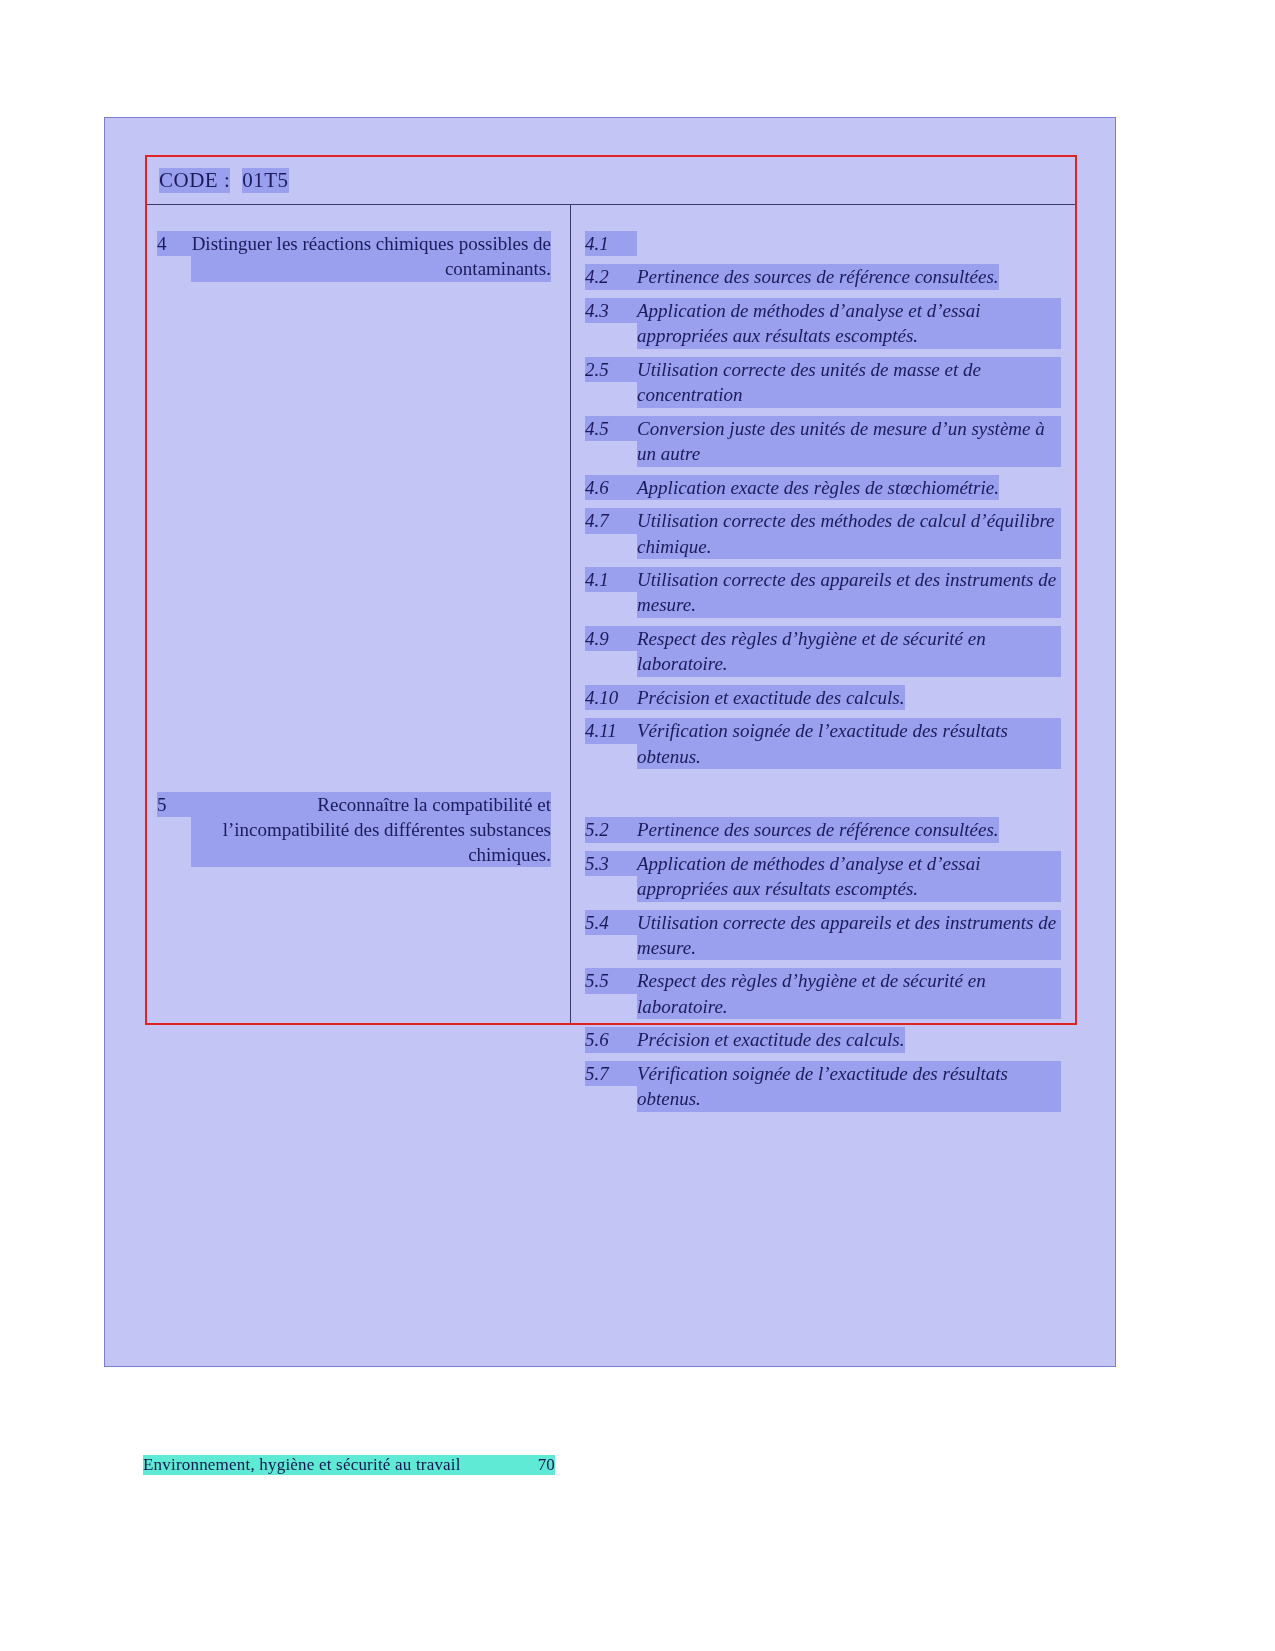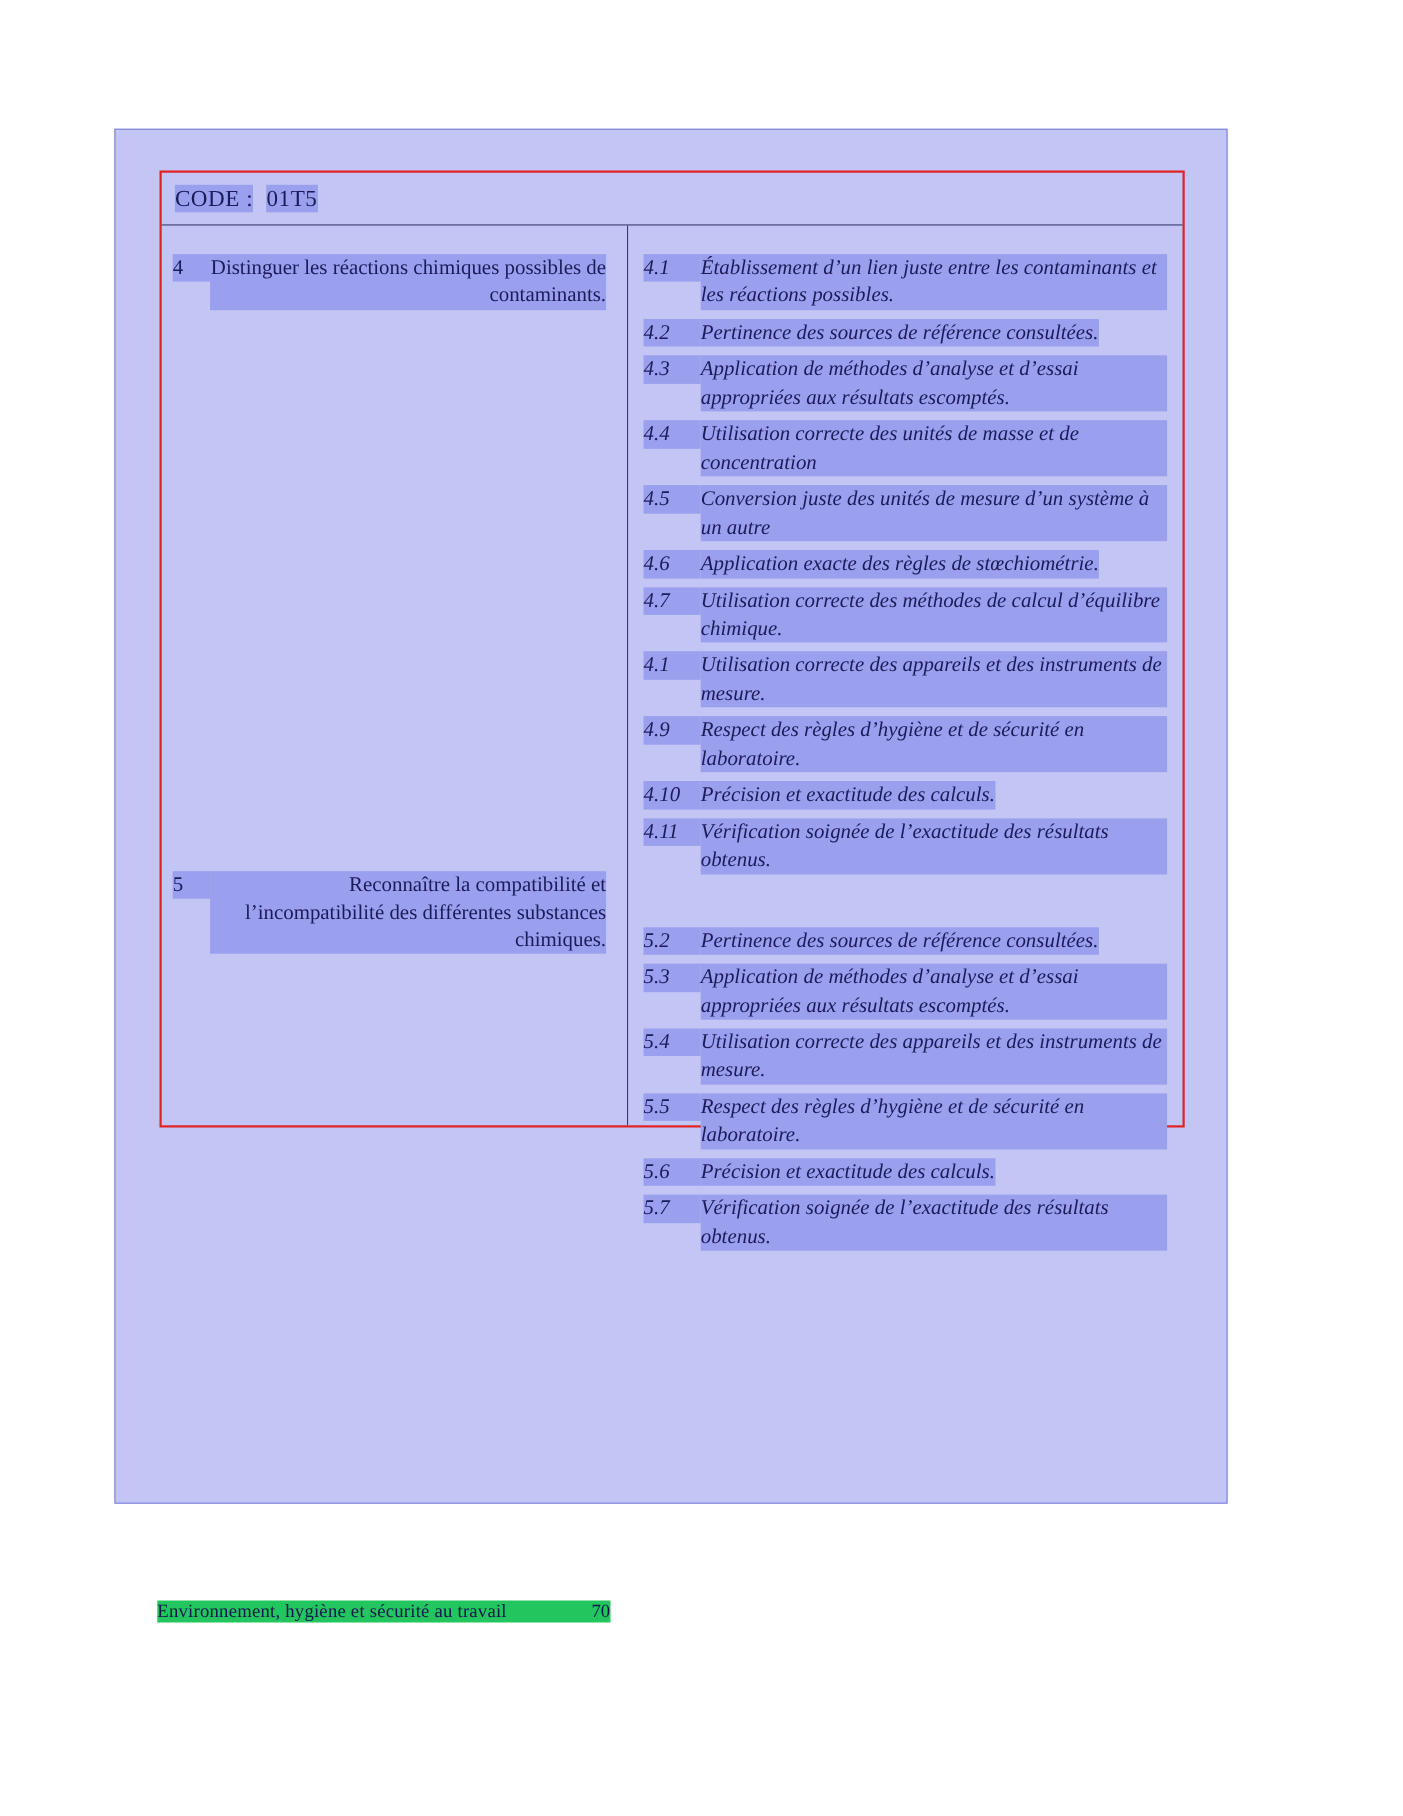--- a/index.html
+++ b/index.html
@@ -111,21 +111,21 @@
   }
   .group-gap {
     height: 40px;
   }
   .footer {
     position: absolute;
     left: 143px;
     top: 1455px;
     display: flex;
     align-items: center;
-    background: #22c55e;
+    background: #5eead4;
   }
   .footer-text {
     font-size: 17px;
     color: #16164e;
     letter-spacing: 0.2px;
   }
   .footer-page {
     font-size: 17px;
     color: #16164e;
     margin-left: 77px;
@@ -162,32 +162,31 @@
           </div>
         </div>
 
       </div>
 
       <div class="col-right">
 
         <div>
           <div class="crit-row">
             <span class="crit-num">4.1</span>
-            <span class="crit-text">Établissement d’un lien juste entre les contaminants et les réactions possibles.</span>
           </div>
           <div class="crit-row">
             <span class="crit-num">4.2</span>
             <span class="crit-text">Pertinence des sources de référence consultées.</span>
           </div>
           <div class="crit-row">
             <span class="crit-num">4.3</span>
             <span class="crit-text">Application de méthodes d’analyse et d’essai appropriées aux résultats escomptés.</span>
           </div>
           <div class="crit-row">
-            <span class="crit-num">4.4</span>
+            <span class="crit-num">2.5</span>
             <span class="crit-text">Utilisation correcte des unités de masse et de concentration</span>
           </div>
           <div class="crit-row">
             <span class="crit-num">4.5</span>
             <span class="crit-text">Conversion juste des unités de mesure d’un système à un autre</span>
           </div>
           <div class="crit-row">
             <span class="crit-num">4.6</span>
             <span class="crit-text">Application exacte des règles de stœchiométrie.</span>
           </div>

